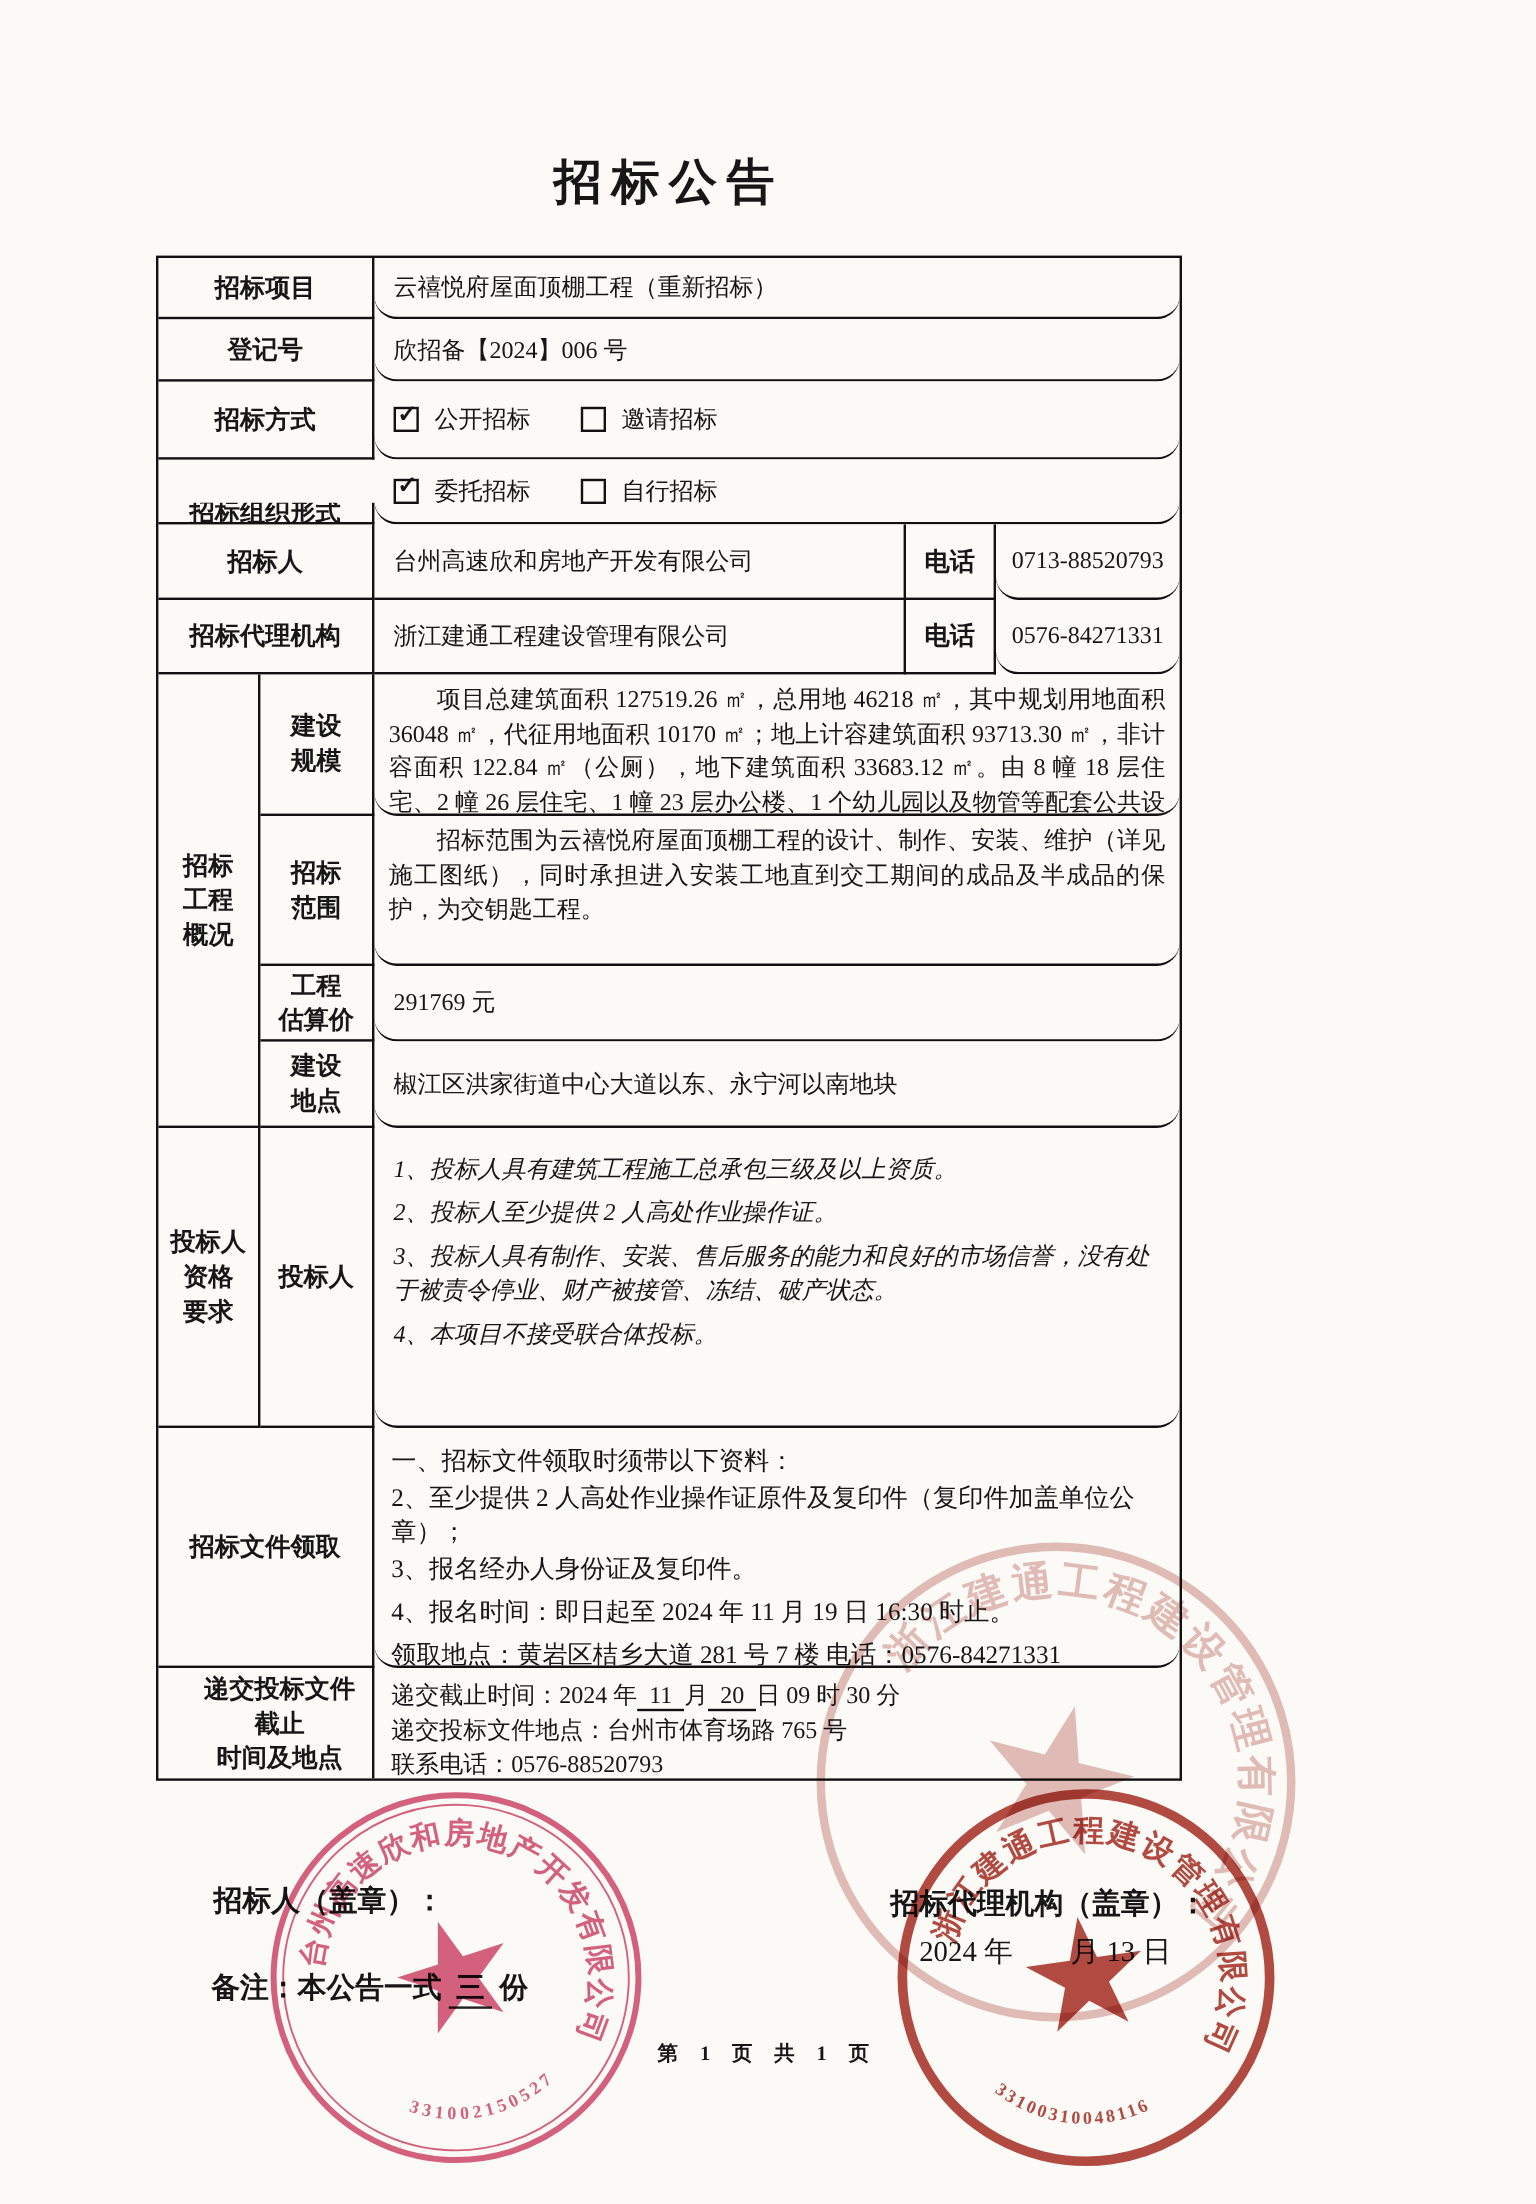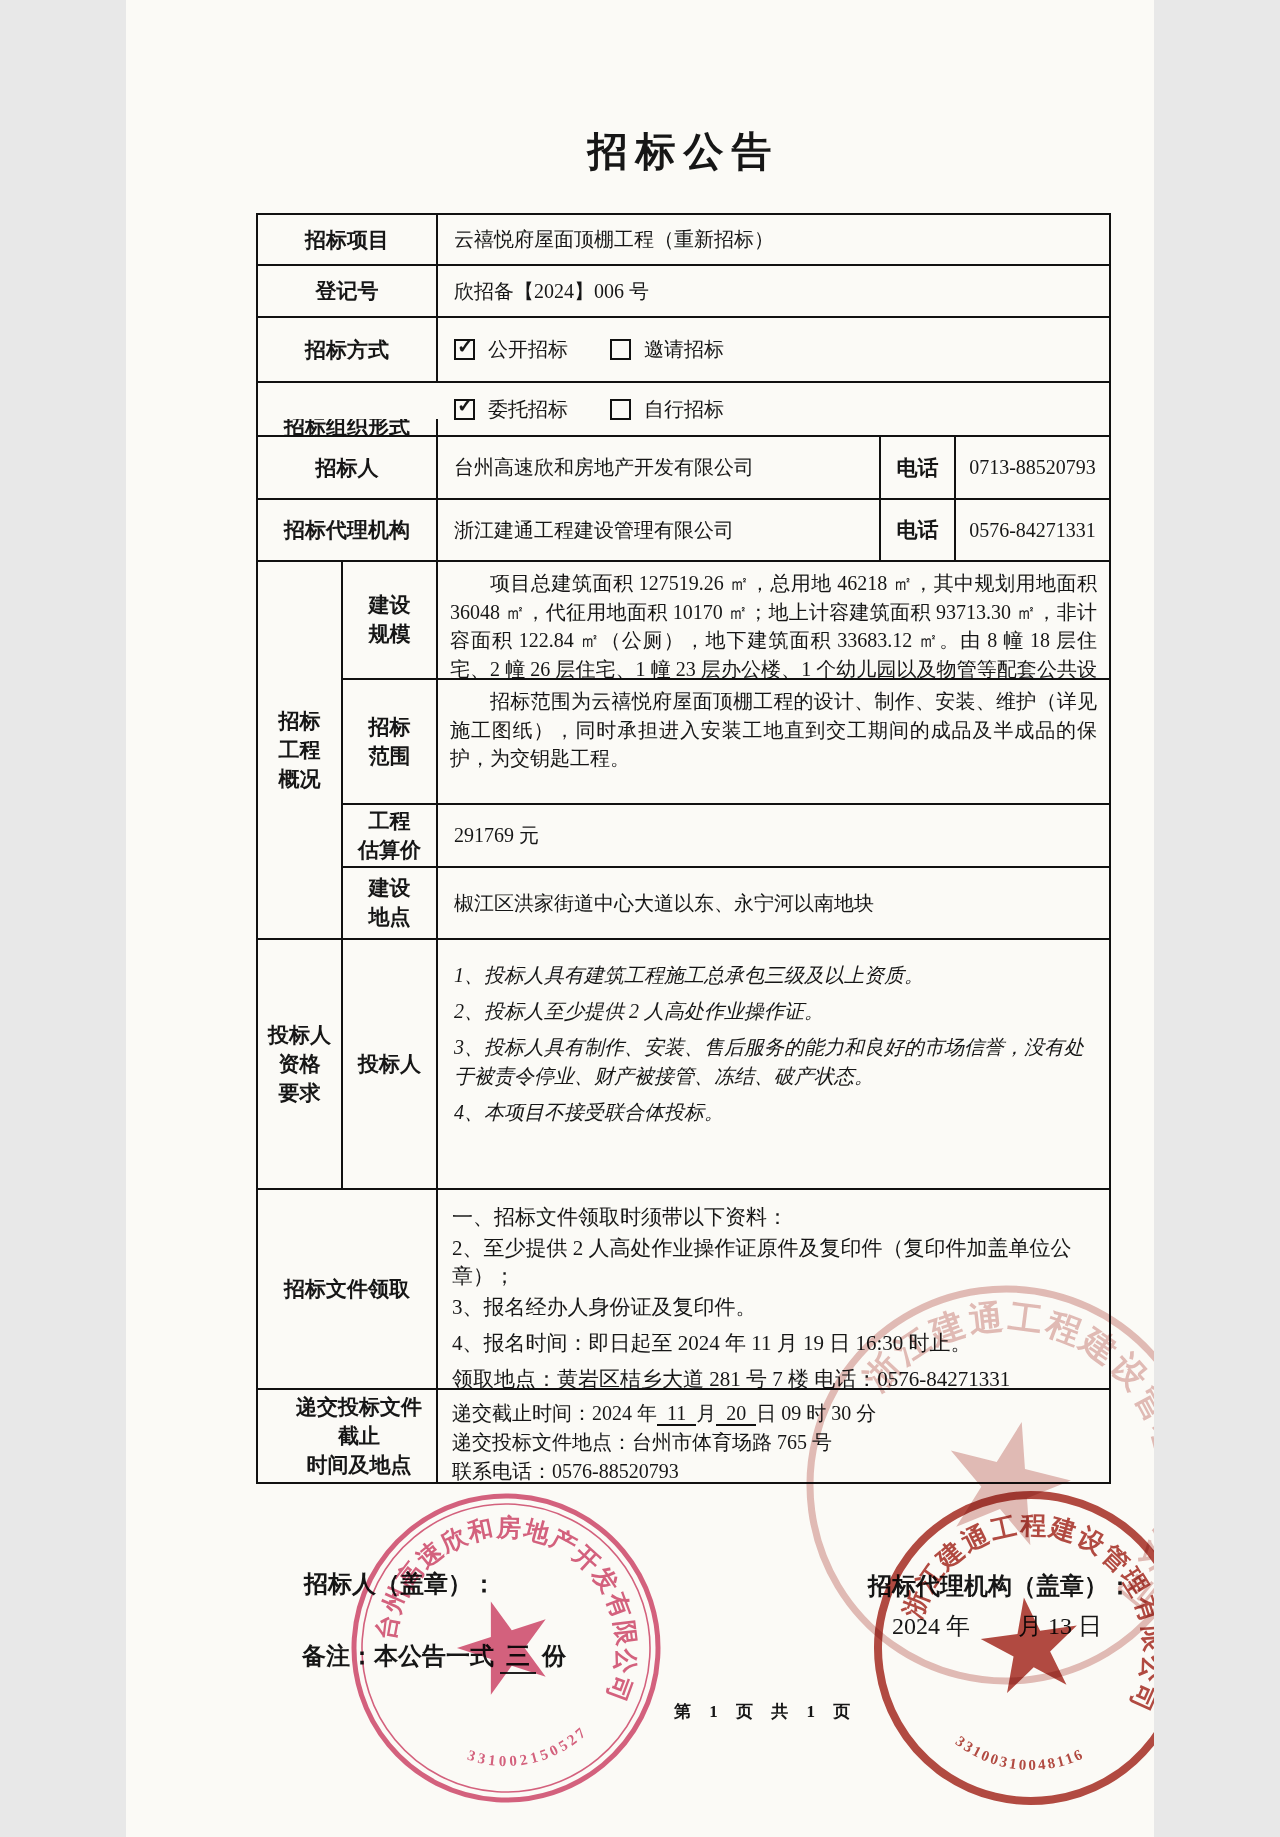--- a/index.html
+++ b/index.html
@@ -1,17 +1,17 @@
 <!DOCTYPE html>
 <html><head>
 <meta charset="utf-8">
 <style>
   html,body{margin:0;padding:0;background:#e8e8e8;}
   .page{
-    position:relative;width:1028px;height:1837px;margin:0 auto;
+    position:relative;width:1280px;height:1837px;margin:0 auto;
     background:#fbfaf6;overflow:hidden;color:#161616;
     font-family:"Liberation Serif","DejaVu Serif",serif;
   }
   .title{
     position:absolute;left:130px;top:124px;width:855px;
     text-align:center;font-size:40px;font-weight:700;letter-spacing:8px;
   }
   
   .doc-table{
     position:absolute;left:130px;top:213px;width:855px;
@@ -19,21 +19,21 @@
     grid-template-columns:85px 95px 443px 75px 153px;
     grid-template-rows:51px 52px 65px 54px 63px 62px 118px 125px 63px 72px 250px 200px 92px;
     border:2.5px solid #111;
     font-size:20px;
   }
   .c{
     border-right:2px solid #111;border-bottom:2px solid #111;
     display:flex;align-items:center;box-sizing:border-box;
     padding:2px 10px;overflow:hidden;
   }
-  .c.lastcol{border-right:none;}
+  .c.lastcol{border-right:none;border-radius:19px;}
   .c.lastrow{border-bottom:none;}
   .lbl{justify-content:center;text-align:center;font-weight:600;font-size:21px;padding:2px 4px;}
   .stack{white-space:pre-line;line-height:29px;}
   .val{padding-left:16px;font-weight:500;}
   .phone{justify-content:center;padding:2px 4px;font-weight:500;}
   .para{display:block;align-items:flex-start;padding:7px 12px 6px 12px;}
   .para p{margin:0;text-indent:2em;line-height:28.5px;text-align:justify;font-weight:500;}
   .chkrow{gap:0;}
   .chkbox{
     width:17px;height:17px;border:2.5px solid #111;display:inline-flex;

